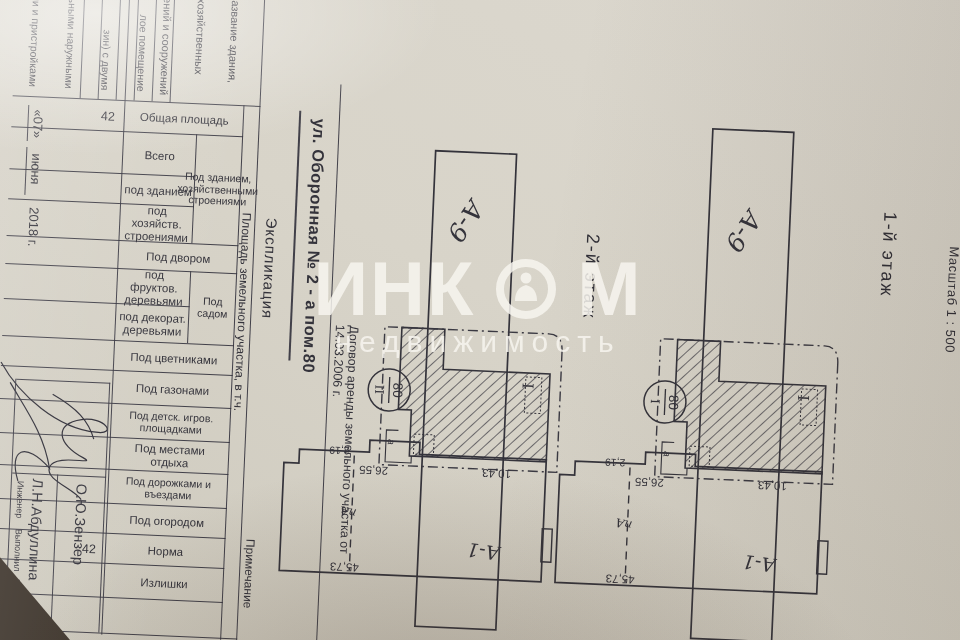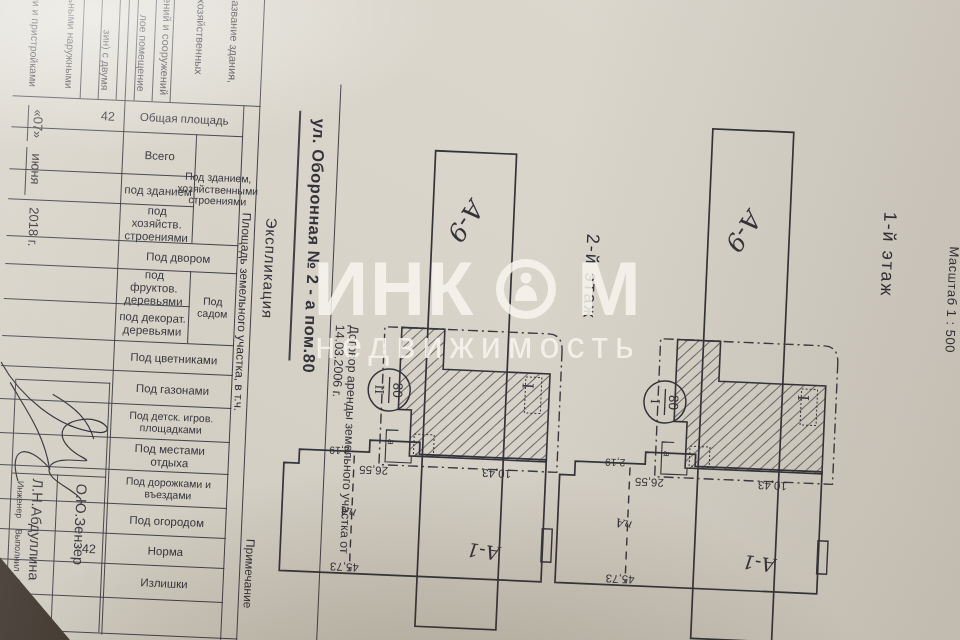--- a/index.html
+++ b/index.html
@@ -46,21 +46,21 @@
       radial-gradient(ellipse 560px 230px at 10% 2%, rgba(255,255,255,.55), rgba(255,255,255,0) 62%),
       radial-gradient(ellipse 700px 420px at 45% 115%, rgba(70,52,34,.30), rgba(70,52,34,0) 65%),
       linear-gradient(100deg, rgba(255,255,255,.16) 0%, rgba(255,255,255,0) 25%, rgba(0,0,0,0) 55%, rgba(60,45,28,.14) 100%);
   }
   .watermark {
     position:absolute; left:292px; top:255px; width:372px; pointer-events:none;
     color:rgba(247,245,238,.85); text-align:center;
   }
   .wm-row { display:flex; align-items:center; justify-content:center; gap:20px;
     font-size:76px; font-weight:bold; letter-spacing:2px; line-height:.9; }
-  .wm-sub { font-size:36px; letter-spacing:7px; margin-top:2px; font-weight:normal; }
+  .wm-sub { font-size:30px; letter-spacing:7px; margin-top:2px; font-weight:normal; }
 </style>
 </head>
 <body>
 
 <div class="stage">
 
   <div class="doc">
     <div class="paper"></div>
 
     <svg class="plans" width="700" height="1000" viewBox="0 0 700 1000">

